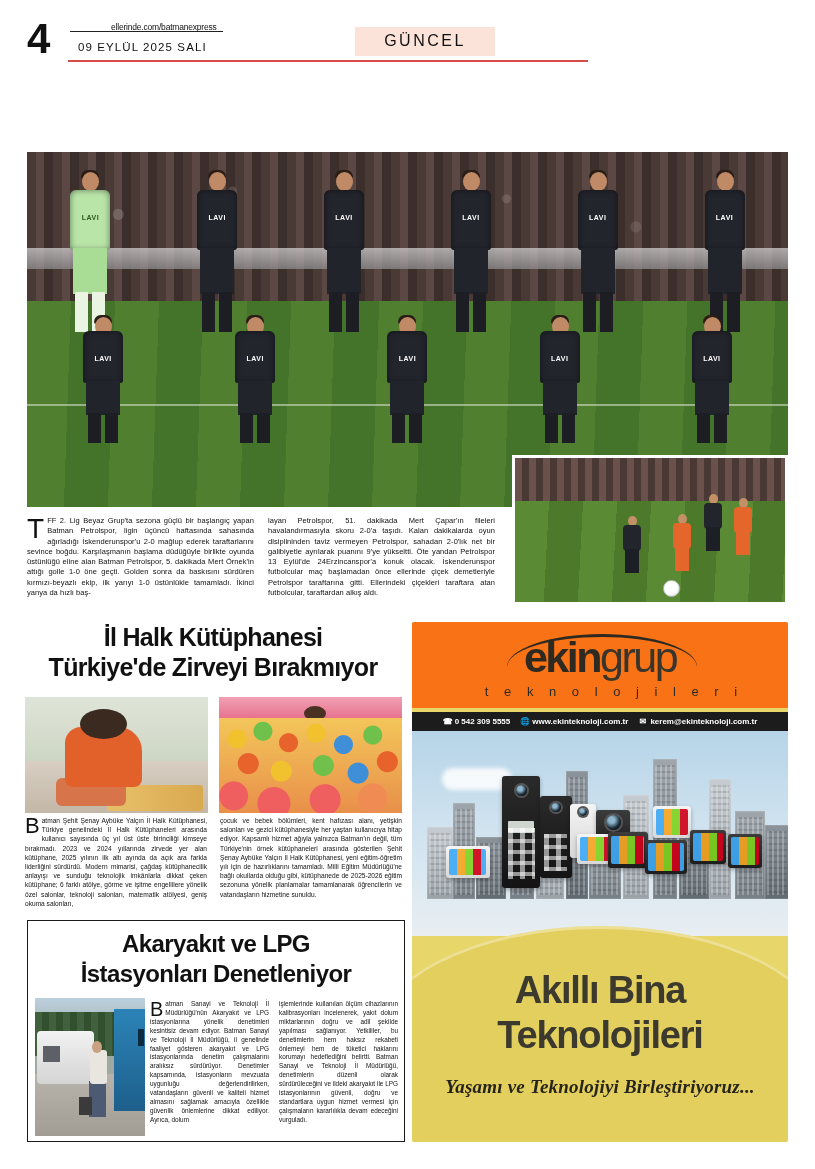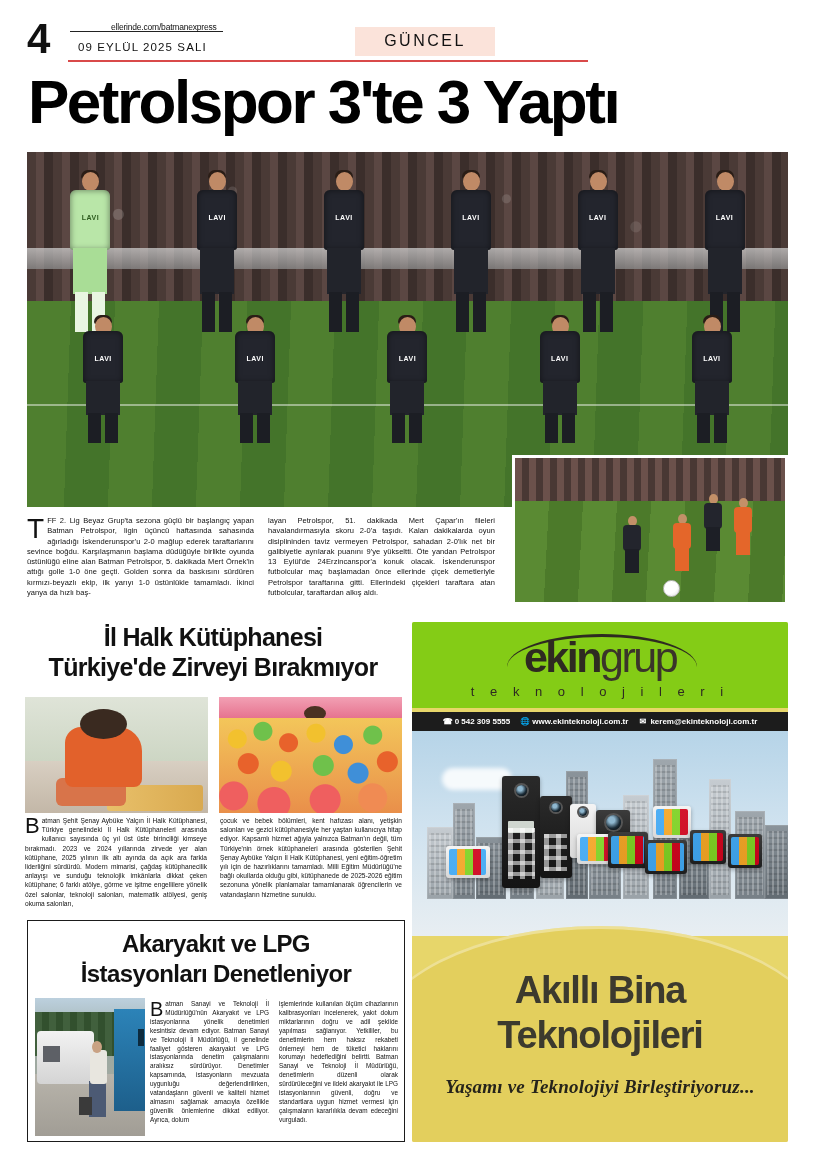--- a/index.html
+++ b/index.html
@@ -445,21 +445,21 @@
   .ad {
     position: absolute;
     left: 412px; top: 622px;
     width: 376px; height: 520px;
     background: #e7d66a;
     overflow: hidden;
     border-radius: 2px;
   }
   .ad-logo-area {
     position: absolute; left: 0; top: 0; width: 100%; height: 86px;
-    background: #84cc16;
+    background: #f97316;
   }
   .ad-logo {
     position: absolute; left: 0; top: 12px; width: 100%;
     text-align: center;
     font-size: 43px;
     font-weight: bold;
     letter-spacing: -2.5px;
     color: #2e2a21;
     line-height: 46px;
   }
@@ -470,20 +470,21 @@
     border-top: 3.5px solid #2e2a21;
     border-radius: 50% / 100% 100% 0 0;
     border-left: 0; border-right: 0; border-bottom: 0;
   }
   .ad-sub {
     position: absolute; left: 0; top: 62px; width: 100%;
     text-align: center;
     font-size: 13px;
     letter-spacing: 6px;
     color: #2e2a21;
+    padding-left: 14px;
   }
   .ad-contactbar {
     position: absolute; left: 0; top: 90px; width: 100%; height: 19px;
     background: #1c1c1c;
     display: flex; align-items: center; justify-content: center; gap: 10px;
   }
   .ad-contactbar .item {
     display: flex; align-items: center; gap: 3px;
     color: #fff; font-size: 8px; font-weight: bold; white-space: nowrap;
   }
@@ -575,21 +576,20 @@
   <div class="masthead">
     <div class="page-number">4</div>
     <div class="fb-line"></div>
     <div class="fb-url">ellerinde.com/batmanexpress</div>
     <div class="date-line">09 EYLÜL 2025 SALI</div>
     <div class="rule-red"></div>
     <div class="guncel-box"></div>
     <div class="guncel-text">GÜNCEL</div>
   </div>
 
-  <div class="main-headline">Petrolspor 3'te 3 Yaptı</div>
 
   <div class="main-photo">
     <div class="stadium-crowd"></div>
     <div class="stadium-band"></div>
     <div class="pitch">
       <div class="pitch-line"></div>
     </div>
     <div class="team-row back">
       <div class="player gk">
           <div class="hair"></div>

